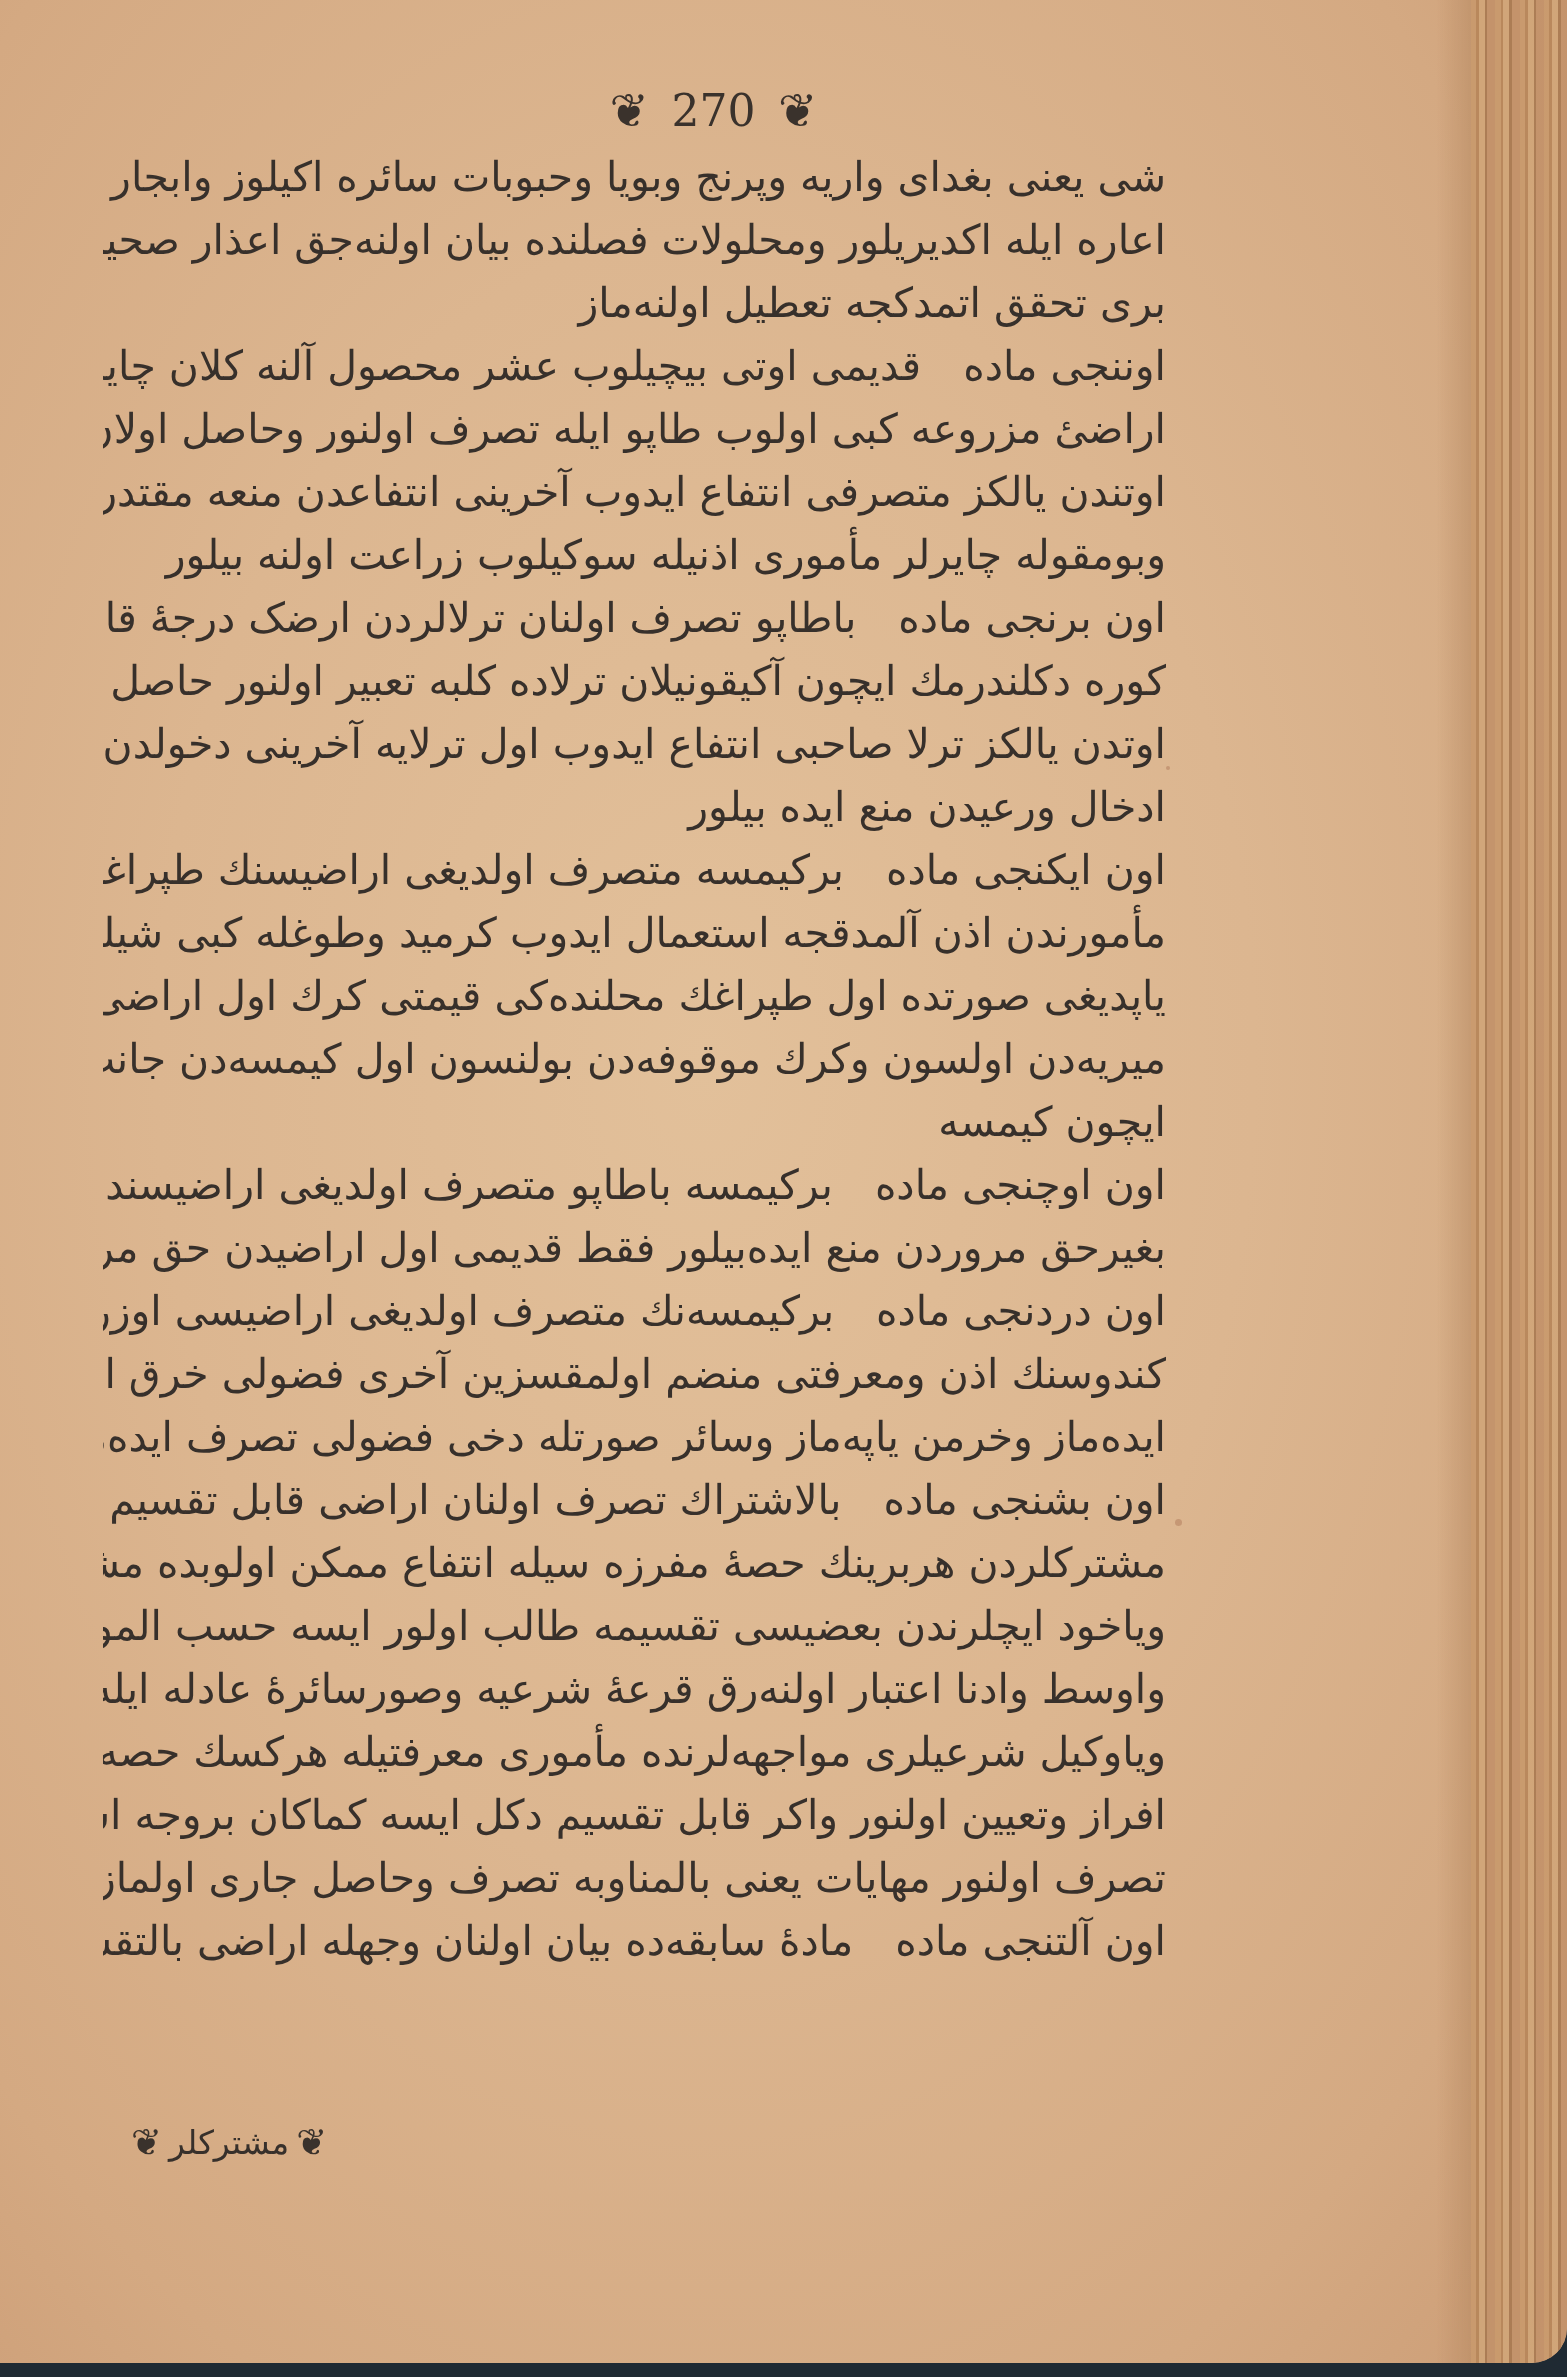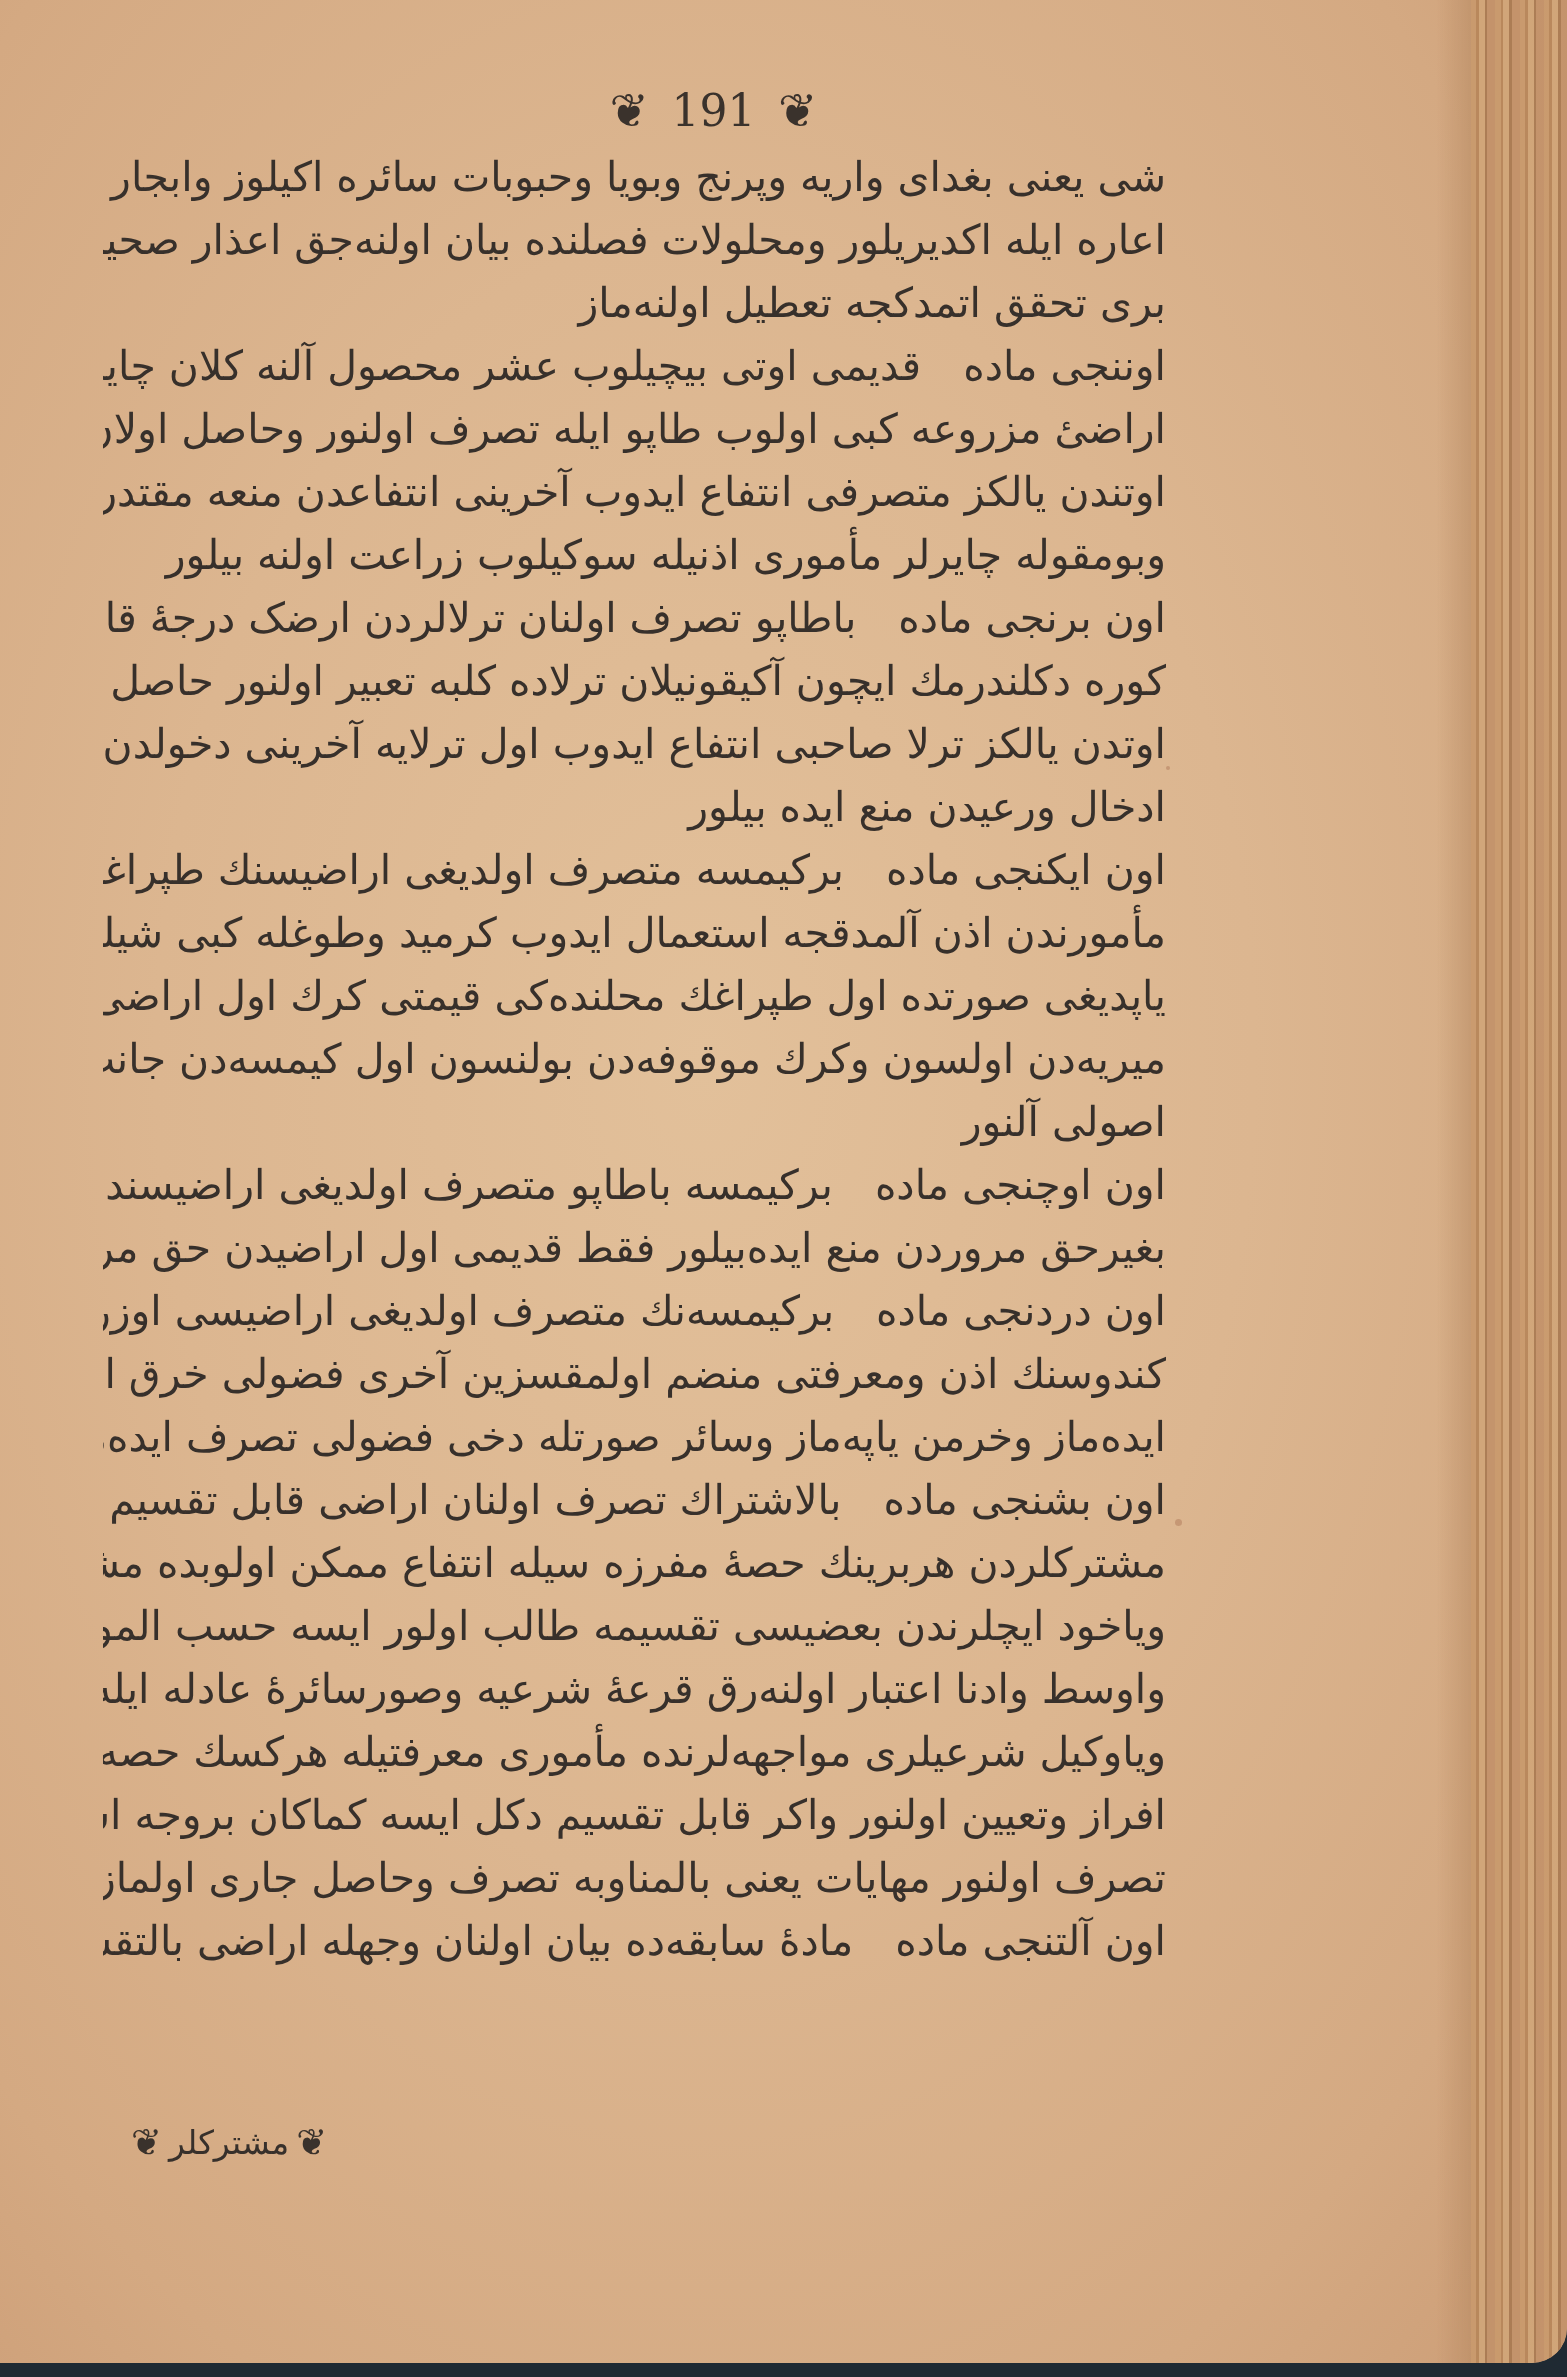--- a/index.html
+++ b/index.html
@@ -125,21 +125,21 @@
       opacity: 0.5;
     }
   </style>
 </head>
 <body>
 
 <div class="page">
 
   <div class="header">
     <span class="ornament">❦</span>
-    <span class="page-number">191</span>
+    <span class="page-number">270</span>
     <span class="ornament">❦</span>
   </div>
 
   <div class="text-block">
     <div class="line"><span>شی یعنی بغدای واریه وپرنج وبویا وحبوبات سائره اکیلوز وابجار ویاخود</span></div>
     <div class="line"><span>اعاره ایله اکدیریلور ومحلولات فصلنده بیان اولنه‌جق اعذار صحیحه‌دن</span></div>
     <div class="line short"><span>بری تحقق اتمدکجه تعطیل اولنه‌ماز</span></div>
 
     <div class="line heading"><span class="madde">اوننجی ماده</span><span>قدیمی اوتی بیچیلوب عشر محصول آلنه کلان چایرلر</span></div>
     <div class="line"><span>اراضیٔ مزروعه کبی اولوب طاپو ایله تصرف اولنور وحاصل اولان</span></div>
@@ -148,21 +148,21 @@
 
     <div class="line heading"><span class="madde">اون برنجی ماده</span><span>باطاپو تصرف اولنان ترلالردن ارضک درجهٔ قابلیتنه</span></div>
     <div class="line"><span>کوره دکلندرمك ایچون آکیقونیلان ترلاده کلبه تعبیر اولنور حاصل اولان</span></div>
     <div class="line"><span>اوتدن یالکز ترلا صاحبی انتفاع ایدوب اول ترلایه آخرینی دخولدن وحیواناتنی</span></div>
     <div class="line short"><span>ادخال ورعیدن منع ایده بیلور</span></div>
 
     <div class="line heading"><span class="madde">اون ایکنجی ماده</span><span>برکیمسه متصرف اولدیغی اراضیسنك طپراغنی</span></div>
     <div class="line"><span>مأمورندن اذن آلمدقجه استعمال ایدوب کرمید وطوغله کبی شیلر یاپه‌ماز</span></div>
     <div class="line"><span>یاپدیغی صورتده اول طپراغك محلنده‌کی قیمتی کرك اول اراضی اراضیٔ</span></div>
     <div class="line"><span>میریه‌دن اولسون وکرك موقوفه‌دن بولنسون اول کیمسه‌دن جانب میری</span></div>
-    <div class="line short"><span>اصولی آلنور</span></div>
+    <div class="line short"><span>ایچون کیمسه</span></div>
 
     <div class="line heading"><span class="madde">اون اوچنجی ماده</span><span>برکیمسه باطاپو متصرف اولدیغی اراضیسندن آخرینی</span></div>
     <div class="line"><span>بغیرحق مروردن منع ایده‌بیلور فقط قدیمی اول اراضیدن حق مروری</span></div>
 
     <div class="line heading"><span class="madde">اون دردنجی ماده</span><span>برکیمسه‌نك متصرف اولدیغی اراضیسی اوزرنده</span></div>
     <div class="line"><span>کندوسنك اذن ومعرفتی منضم اولمقسزین آخری فضولی خرق احداث</span></div>
     <div class="line short"><span>ایده‌ماز وخرمن یاپه‌ماز وسائر صورتله دخی فضولی تصرف ایده‌ماز</span></div>
 
     <div class="line heading"><span class="madde">اون بشنجی ماده</span><span>بالاشتراك تصرف اولنان اراضی قابل تقسیم یعنی</span></div>
     <div class="line"><span>مشترکلردن هربرینك حصهٔ مفرزه سیله انتفاع ممکن اولوبده مشترکلر</span></div>

